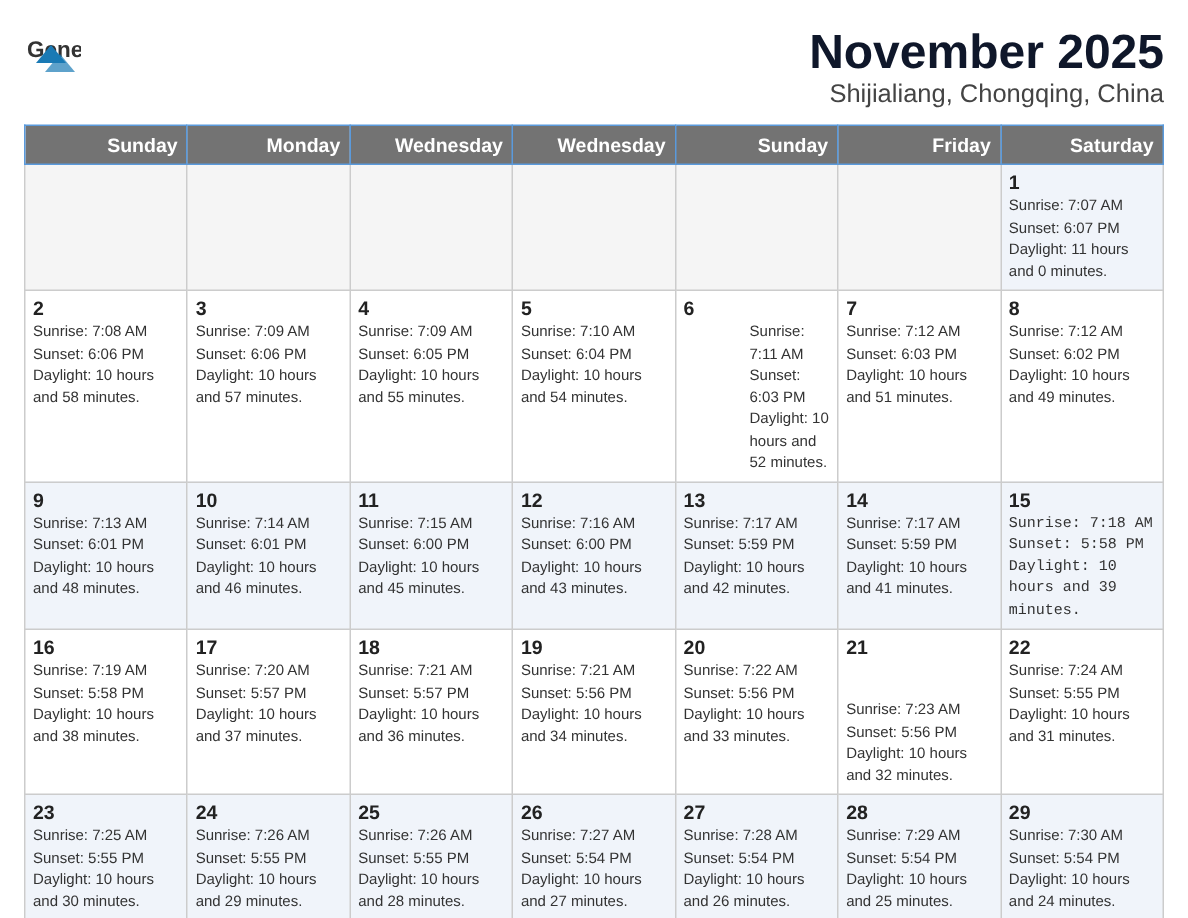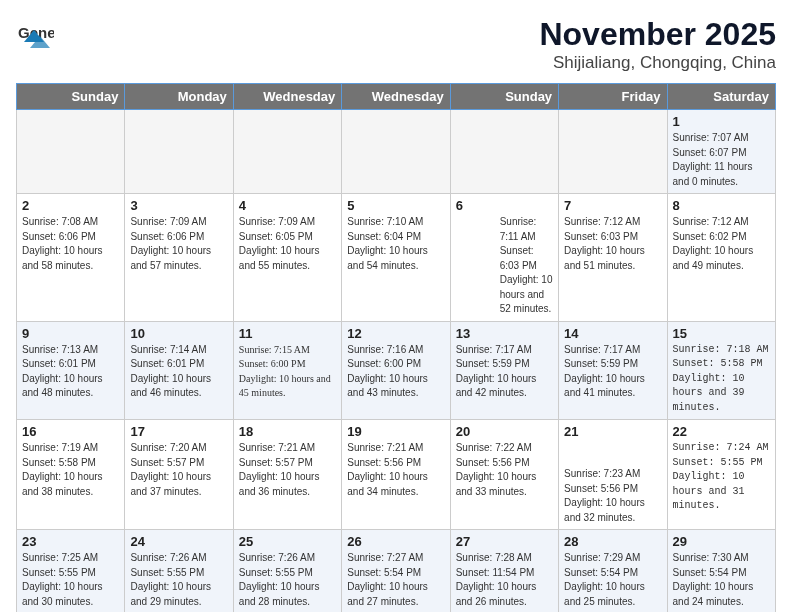--- a/index.html
+++ b/index.html
@@ -185,21 +185,21 @@
 Daylight: 10 hours and 48 minutes.</div>
         </td>
         <td>
           <span class="day-num">10</span>
           <div class="day-info" style="white-space: pre-line;">Sunrise: 7:14 AM
 Sunset: 6:01 PM
 Daylight: 10 hours and 46 minutes.</div>
         </td>
         <td>
           <span class="day-num">11</span>
-          <div class="day-info" style="white-space: pre-line; font-family: Liberation Serif, serif;">Sunrise: 7:15 AM
+          <div class="day-info" style="white-space: pre-line;">Sunrise: 7:15 AM
 Sunset: 6:00 PM
 Daylight: 10 hours and 45 minutes.</div>
         </td>
         <td>
           <span class="day-num">12</span>
           <div class="day-info" style="white-space: pre-line;">Sunrise: 7:16 AM
 Sunset: 6:00 PM
 Daylight: 10 hours and 43 minutes.</div>
         </td>
         <td>
@@ -253,21 +253,21 @@
 Daylight: 10 hours and 33 minutes.</div>
         </td>
         <td>
           <span class="day-num">21</span>
           <div class="day-info" style="white-space: pre-line; margin-top: 28px;">Sunrise: 7:23 AM
 Sunset: 5:56 PM
 Daylight: 10 hours and 32 minutes.</div>
         </td>
         <td>
           <span class="day-num">22</span>
-          <div class="day-info" style="white-space: pre-line; font-family: Liberation Mono, monospace;">Sunrise: 7:24 AM
+          <div class="day-info" style="white-space: pre-line;">Sunrise: 7:24 AM
 Sunset: 5:55 PM
 Daylight: 10 hours and 31 minutes.</div>
         </td>
       </tr>
       <tr class="row-shade">
         <td>
           <span class="day-num">23</span>
           <div class="day-info" style="white-space: pre-line;">Sunrise: 7:25 AM
 Sunset: 5:55 PM
 Daylight: 10 hours and 30 minutes.</div>
@@ -286,21 +286,21 @@
         </td>
         <td>
           <span class="day-num">26</span>
           <div class="day-info" style="white-space: pre-line;">Sunrise: 7:27 AM
 Sunset: 5:54 PM
 Daylight: 10 hours and 27 minutes.</div>
         </td>
         <td>
           <span class="day-num">27</span>
           <div class="day-info" style="white-space: pre-line;">Sunrise: 7:28 AM
-Sunset: 11:54 PM
+Sunset: 5:54 PM
 Daylight: 10 hours and 26 minutes.</div>
         </td>
         <td>
           <span class="day-num">28</span>
           <div class="day-info" style="white-space: pre-line;">Sunrise: 7:29 AM
 Sunset: 5:54 PM
 Daylight: 10 hours and 25 minutes.</div>
         </td>
         <td>
           <span class="day-num">29</span>

